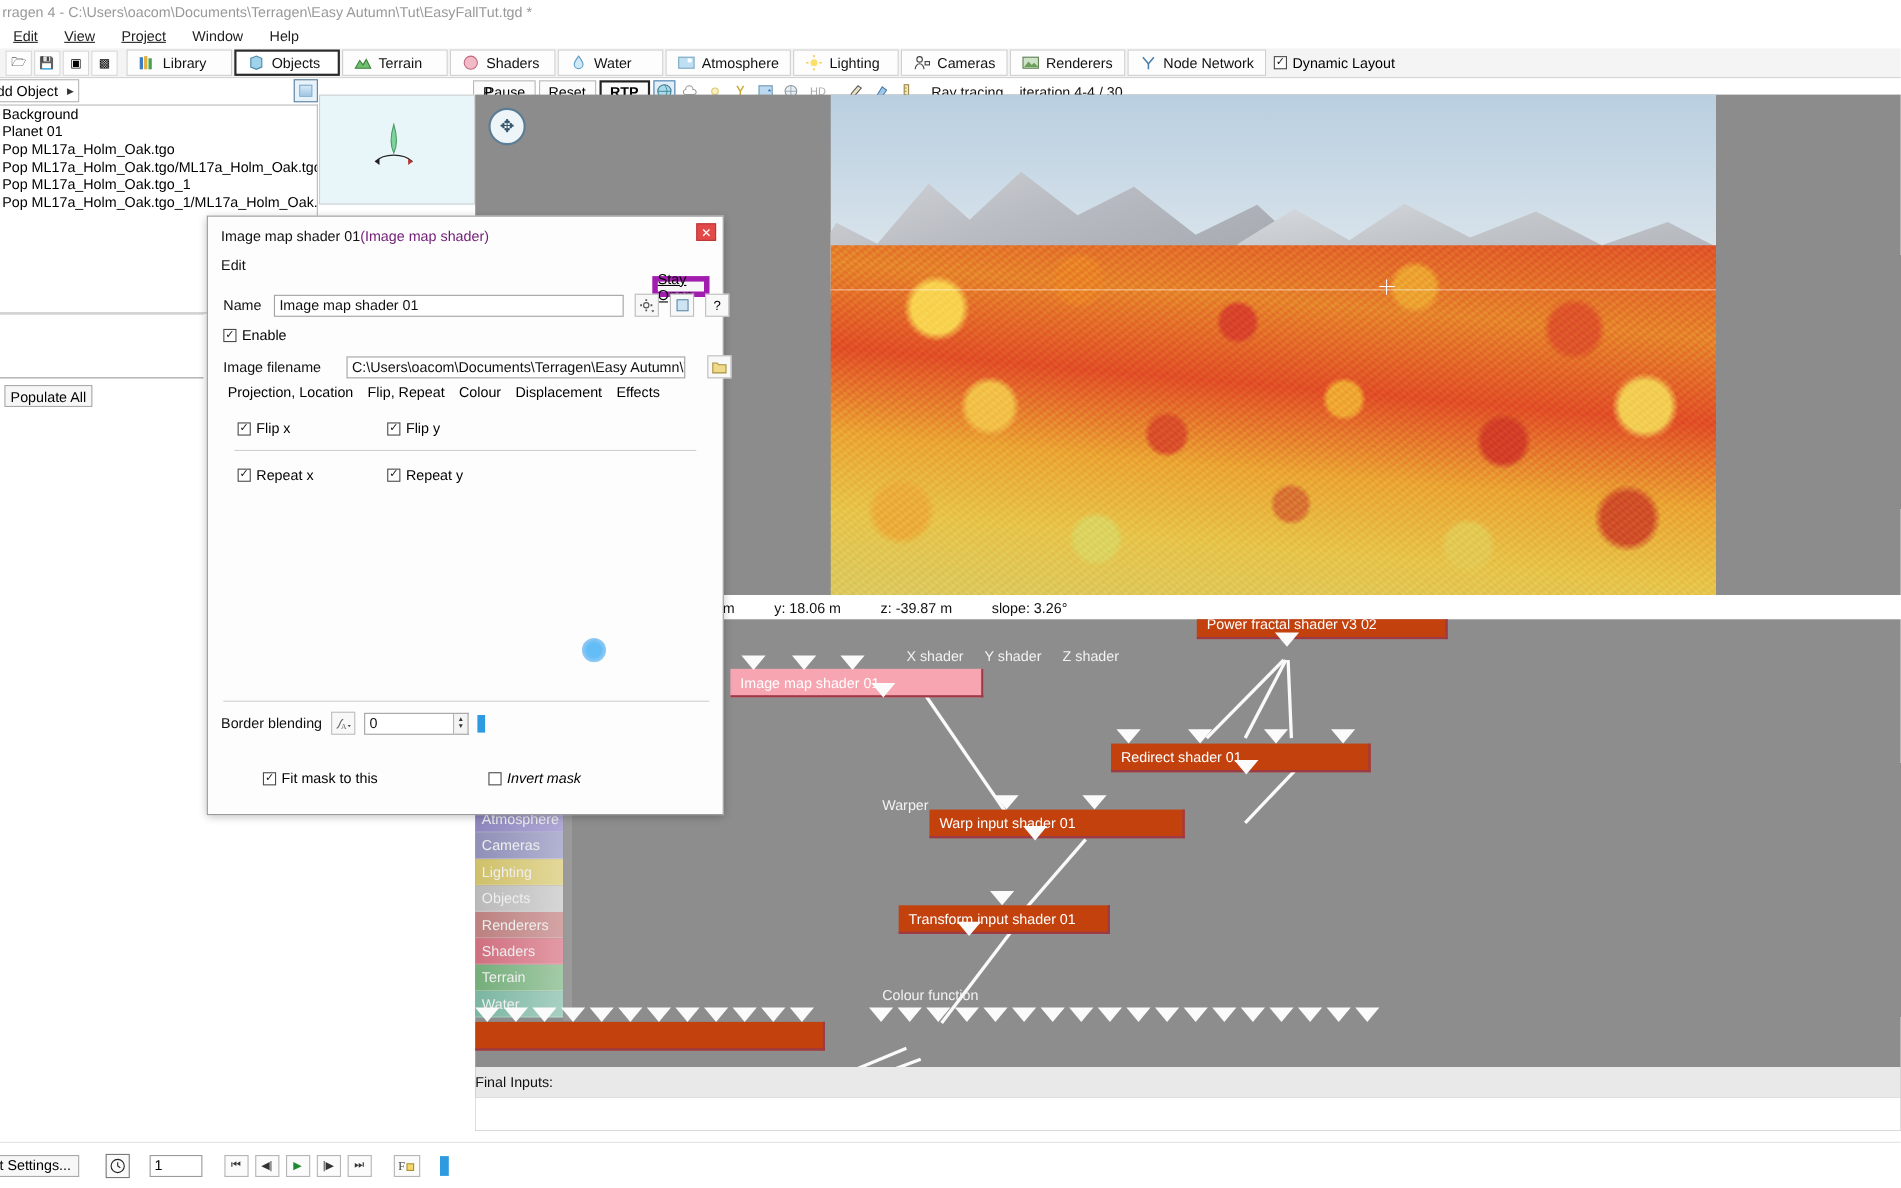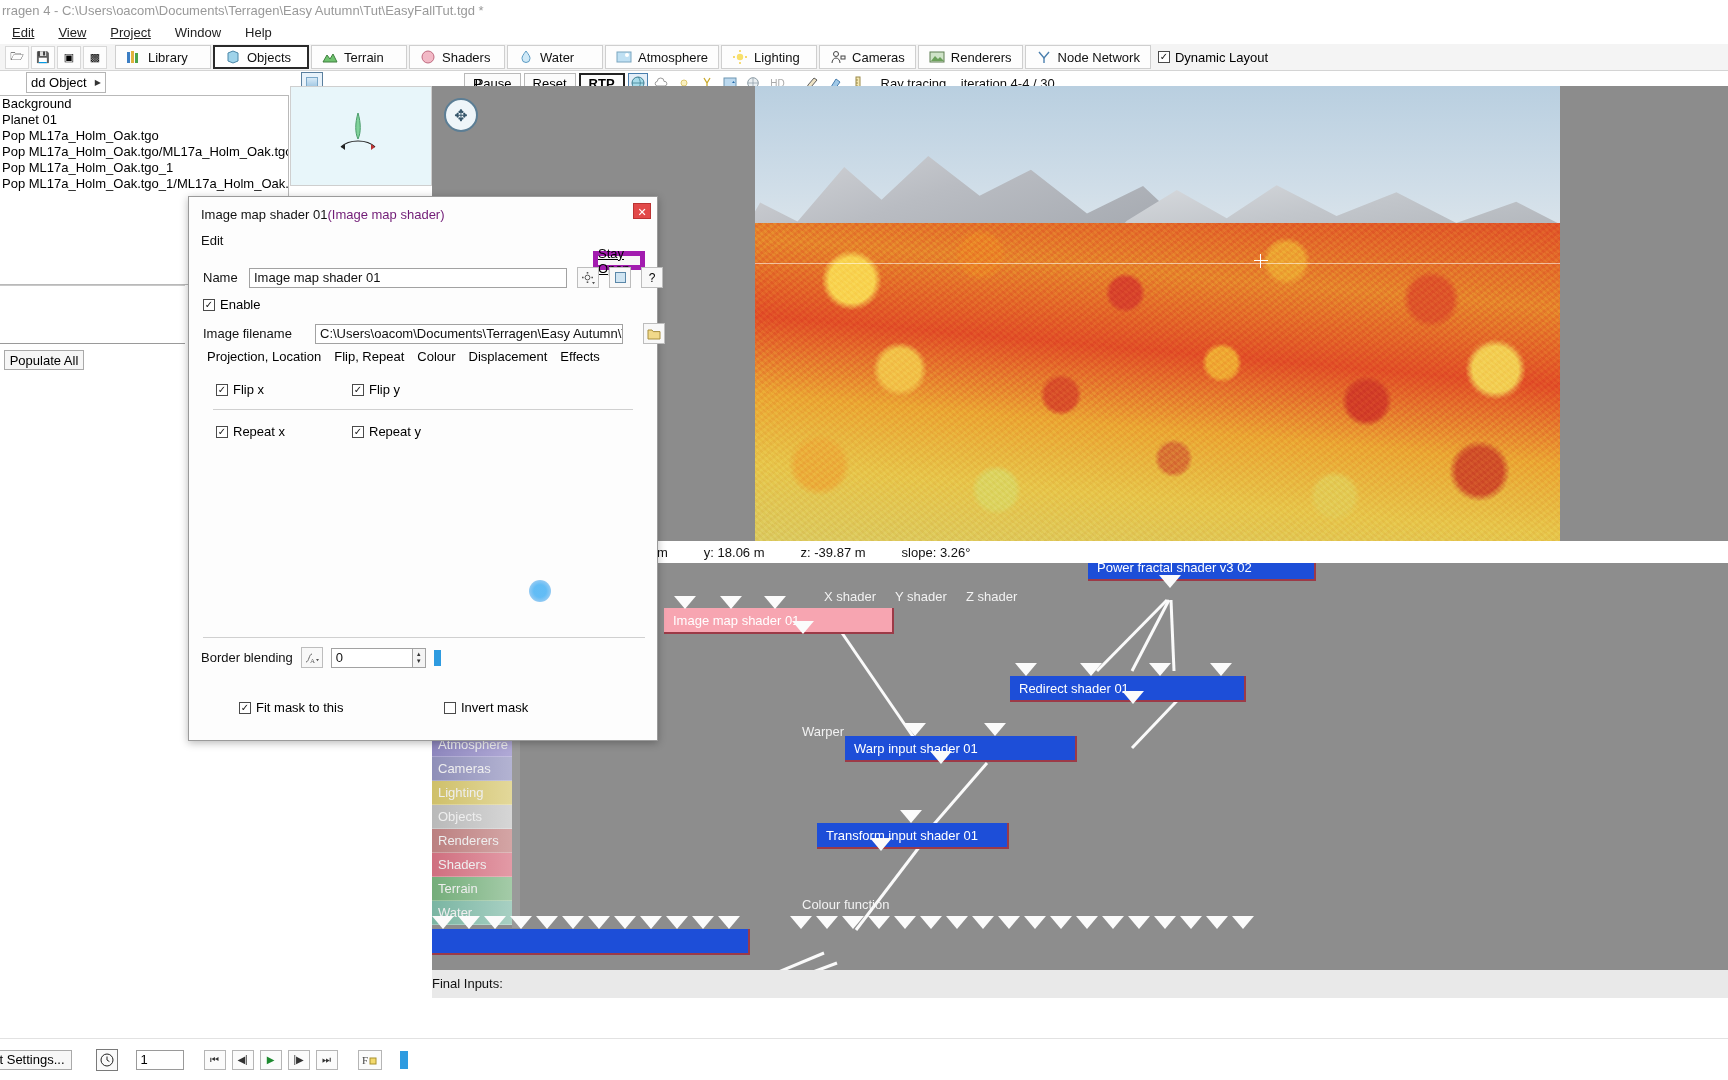--- a/index.html
+++ b/index.html
@@ -46,21 +46,21 @@
     height: 24px; min-width: 96px; margin: 0 1px;
     border: 1px solid #cfcfcf; background: #fdfdfd;
     display: flex; align-items: center; gap: 6px;
     padding: 0 10px; font-size: 13px; color: #111;
   }
   .tb-tab.active { border: 2px solid #2a2a2a; background: #fff; }
   .tb-tab .gi { width: 16px; height: 16px; display:inline-block; flex:0 0 auto;}
   .tb-check { display: flex; align-items: center; gap: 5px; margin-left: 6px; font-size: 13px; }
 
   
-  .row2 { position: absolute; left: 0; top: 71px; width: 1687px; height: 24px; margin-left: 34px; }
+  .row2 { position: absolute; left: 0; top: 71px; width: 1687px; height: 24px; }
   .addobj {
     position: absolute; left: -8px; top: 1px; width: 80px; height: 21px;
     border: 1px solid #b5b5b5; background: #fff; font-size: 13px;
     display: flex; align-items: center; padding-left: 4px; justify-content: space-between;
   }
   .addobj .arr { font-size: 8px; padding-right: 4px; color:#333; }
   .row2-btnbox {
     position: absolute; left: 267px; top: 1px; width: 22px; height: 21px;
     border: 1px solid #5a7f9e; background: #e8f2fa;
     display:flex;align-items:center;justify-content:center;
@@ -156,21 +156,21 @@
     background: #ffffff; font-size: 13px; display: flex; align-items: center; gap: 36px;
     padding-left: 225px; color:#111;
   }
 
   
   .nodenet {
     position: absolute; left: 432px; top: 563px; width: 1296px; height: 465px;
     background: #8d8d8d; overflow: hidden;
   }
   .node {
-    position: absolute; height: 26px; background: #1d4ed8;
+    position: absolute; height: 26px; background: #c2410c;
     border-right: 2px solid #9c3a47; border-bottom: 2px solid #9c3a47;
     color: #fff; font-size: 13px; line-height: 26px; padding-left: 9px;
     white-space: nowrap; overflow: hidden;
   }
   .node.light { background: #f7a5b1; }
   .port { position:absolute; width:0;height:0;border-left:11px solid transparent;
           border-right:11px solid transparent;border-top:13px solid #fbfbfb;}
   .nlabel { position:absolute; color:#f2f2f2; font-size:13px; white-space:nowrap; }
   .nlabel.dark { color:#1a1a1a; }
 
@@ -692,21 +692,21 @@
       <span class="bluebar"></span>
     </div>
 
 
     <div class="dlg-row" style="left:50px; top:503px;">
       <span class="cbwrap">
         <span class="cb">✓</span>
         <span>Fit mask to this</span>
       </span>
     </div>
-    <div class="dlg-row" style="left:255px; top:503px;">
+    <div class="dlg-row" style="left:255px; top:503px;font-style:italic;">
       <span class="cbwrap">
         <span class="cb"></span>
         <span>Invert mask</span>
       </span>
     </div>
   </div>
 
   <div class="statusbar">
     <div class="sb-btn" style="margin-left:-14px;">ct Settings...</div>
     <div style="width:12px"></div>

